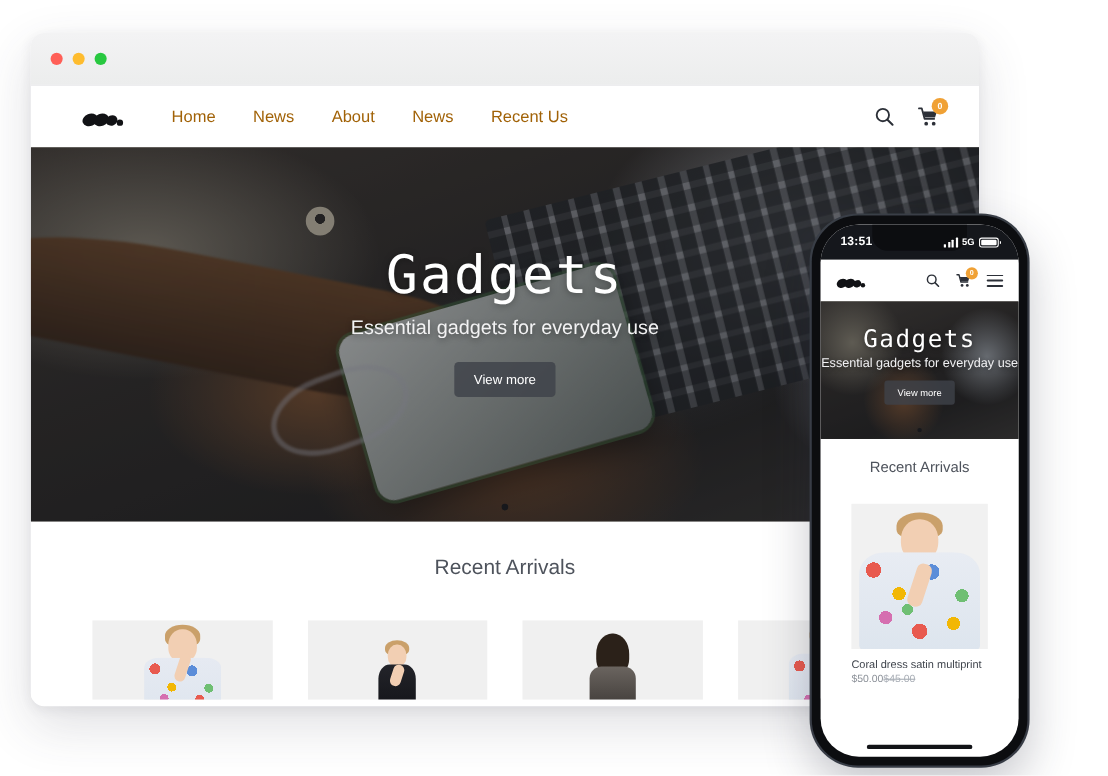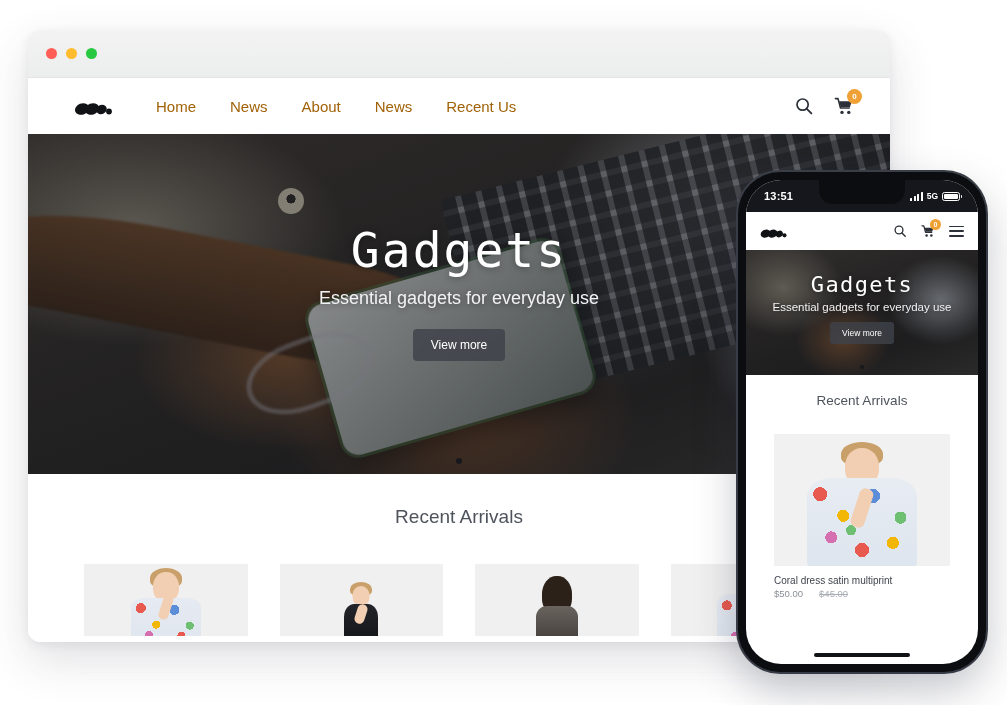--- a/index.html
+++ b/index.html
@@ -220,22 +220,22 @@
   }
   .fig-coat{
     width:42px;height:42px;top:36px;
     background:linear-gradient(180deg,#6a645f,#3b3734);
     border-radius:26% 26% 12% 12%;
   }
 
   
   #phone{
     position:absolute;
-    left:738px; top:172px;
-    width:248px; height:500px;
+    left:738px; top:196px;
+    width:196px; height:500px;
     background:#0c0d10;
     border-radius:42px;
     box-shadow:0 18px 44px rgba(40,44,60,.28), 0 0 0 2px #3b4048;
     padding:8px;
     box-sizing:border-box;
   }
   #phone-screen{
     position:relative;
     width:100%;height:100%;
     background:#ffffff;
@@ -332,21 +332,21 @@
       radial-gradient(circle 7px at 50% 80%, #e85a4f 0 100%, transparent 0),
       radial-gradient(circle 6px at 78% 72%, #f2b705 0 100%, transparent 0),
       radial-gradient(circle 5px at 40% 58%, #6fbf73 0 100%, transparent 0),
       linear-gradient(180deg,#e8ecf3,#dde5ee);
   }
   #phone-product-thumb .fig-arm{width:14px;height:40px;top:54px;}
   #phone-product-name{
     font-size:10px;color:#3f444c;margin:9px 0 2px 0;
   }
   #phone-product-prices{font-size:9.5px;color:#8a8f97;}
-  #phone-product-prices .old{text-decoration:line-through;margin-left:16px;color:#a9aeb6;}
+  #phone-product-prices .old{text-decoration:line-through;margin-left:0;color:#a9aeb6;}
   #phone-home-indicator{
     position:absolute;bottom:7px;left:50%;transform:translateX(-50%);
     width:96px;height:4px;border-radius:3px;background:#121317;
   }
 </style>
 </head>
 <body>
 
 <div id="browser-window">
 

